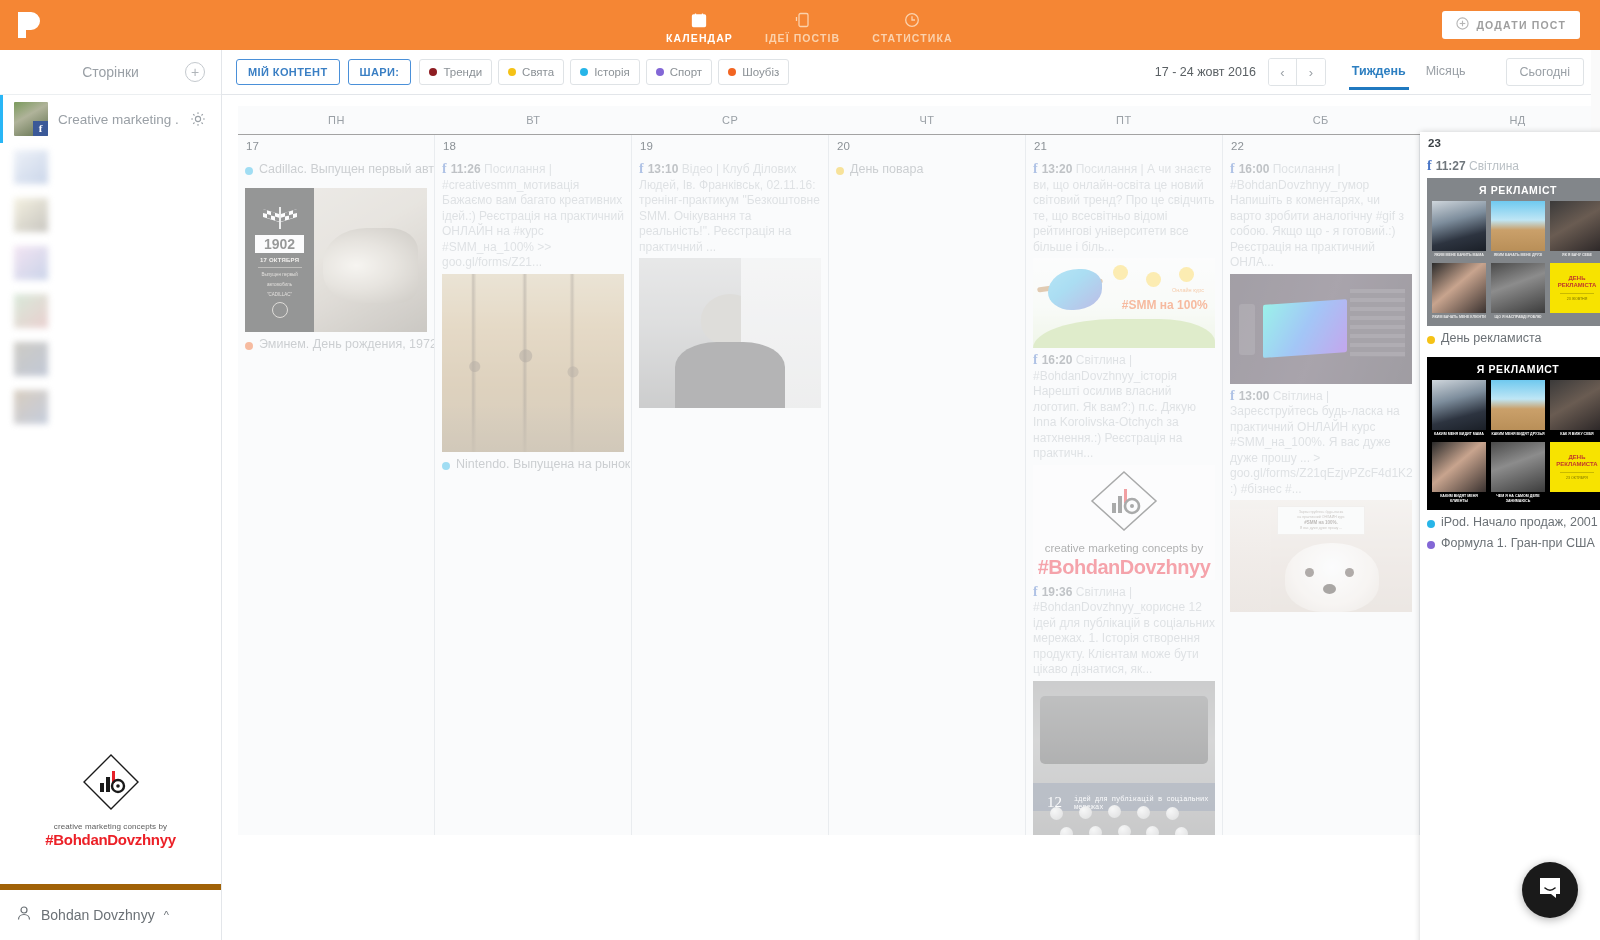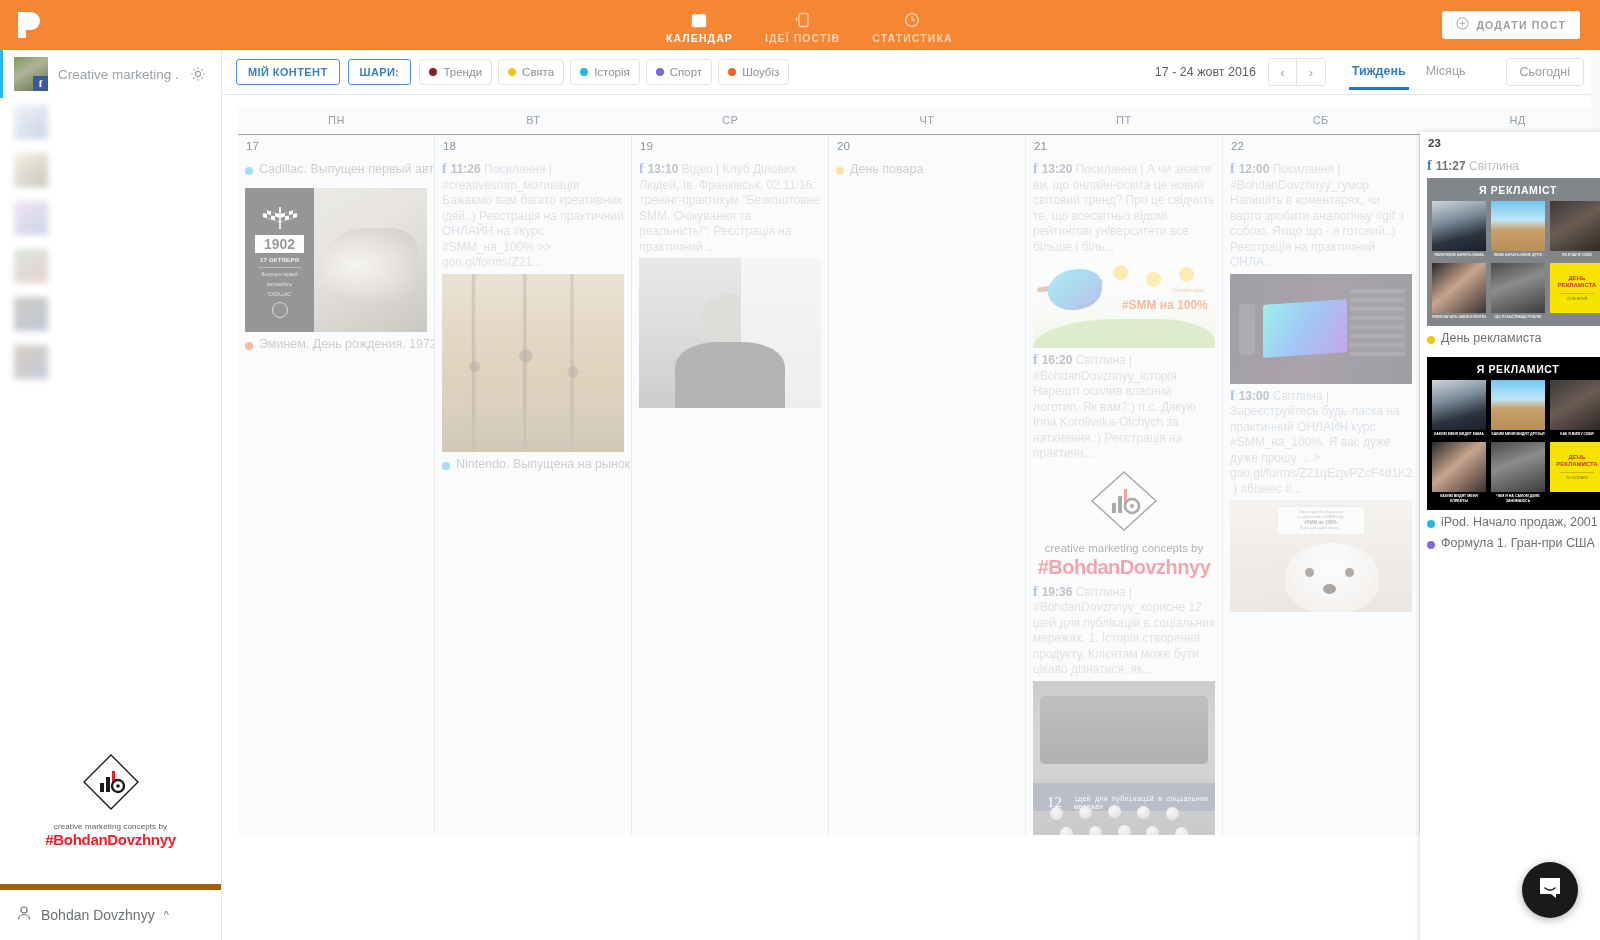--- a/index.html
+++ b/index.html
@@ -408,20 +408,24 @@
         <circle cx="7" cy="7" r="6"></circle>
           <line x1="7" y1="4" x2="7" y2="10"></line>
           <line x1="4" y1="7" x2="10" y2="7"></line>
       </svg>
     </span>
     <span class="ap-label">ДОДАТИ ПОСТ</span>
   </div>
 </div>
 
 <div class="sidebar">
+  <div class="sb-head">
+    <span class="sb-title">Сторінки</span>
+    <span class="sb-plus">+</span>
+  </div>
 
   <div class="page-list">
     <div class="page-item active">
       <span class="pi-avatar" style="background:linear-gradient(150deg,#7a9a5c 0%,#b0b39a 40%,#5d6e4a 100%);">
         <span class="fb-badge">f</span>
       </span>
       <span class="pi-name">Creative marketing ...</span>
       <span class="pi-gear">
         <svg width="18" height="18" viewBox="0 0 18 18" fill="none" stroke="#9aa0a6" stroke-width="1.1">
           <circle cx="9" cy="9" r="2.6"></circle>
@@ -712,21 +716,21 @@
           </div>
         </div>
       </div>
     </div>
 
     <div class="cal-col">
       <div class="col-date">22</div>
       <div class="faded">
         <div class="post">
           <div class="post-head">
-            <span class="fb-ico">f</span><span class="ptime">12:00</span>
+            <span class="fb-ico">f</span><span class="ptime">16:00</span>
             <span>Посилання</span>
             <span>| #BohdanDovzhnyy_гумор Напишіть в коментарях, чи варто зробити аналогічну #gif з собою. Якщо що - я готовий.:) Реєстрація на практичний ОНЛА...</span>
           </div>
           <div class="post-img img-monitor">
             <div class="rack"></div>
               <div class="screen"></div>
               <div class="ctrl"></div>
           </div>
         </div>
         <div class="post">

